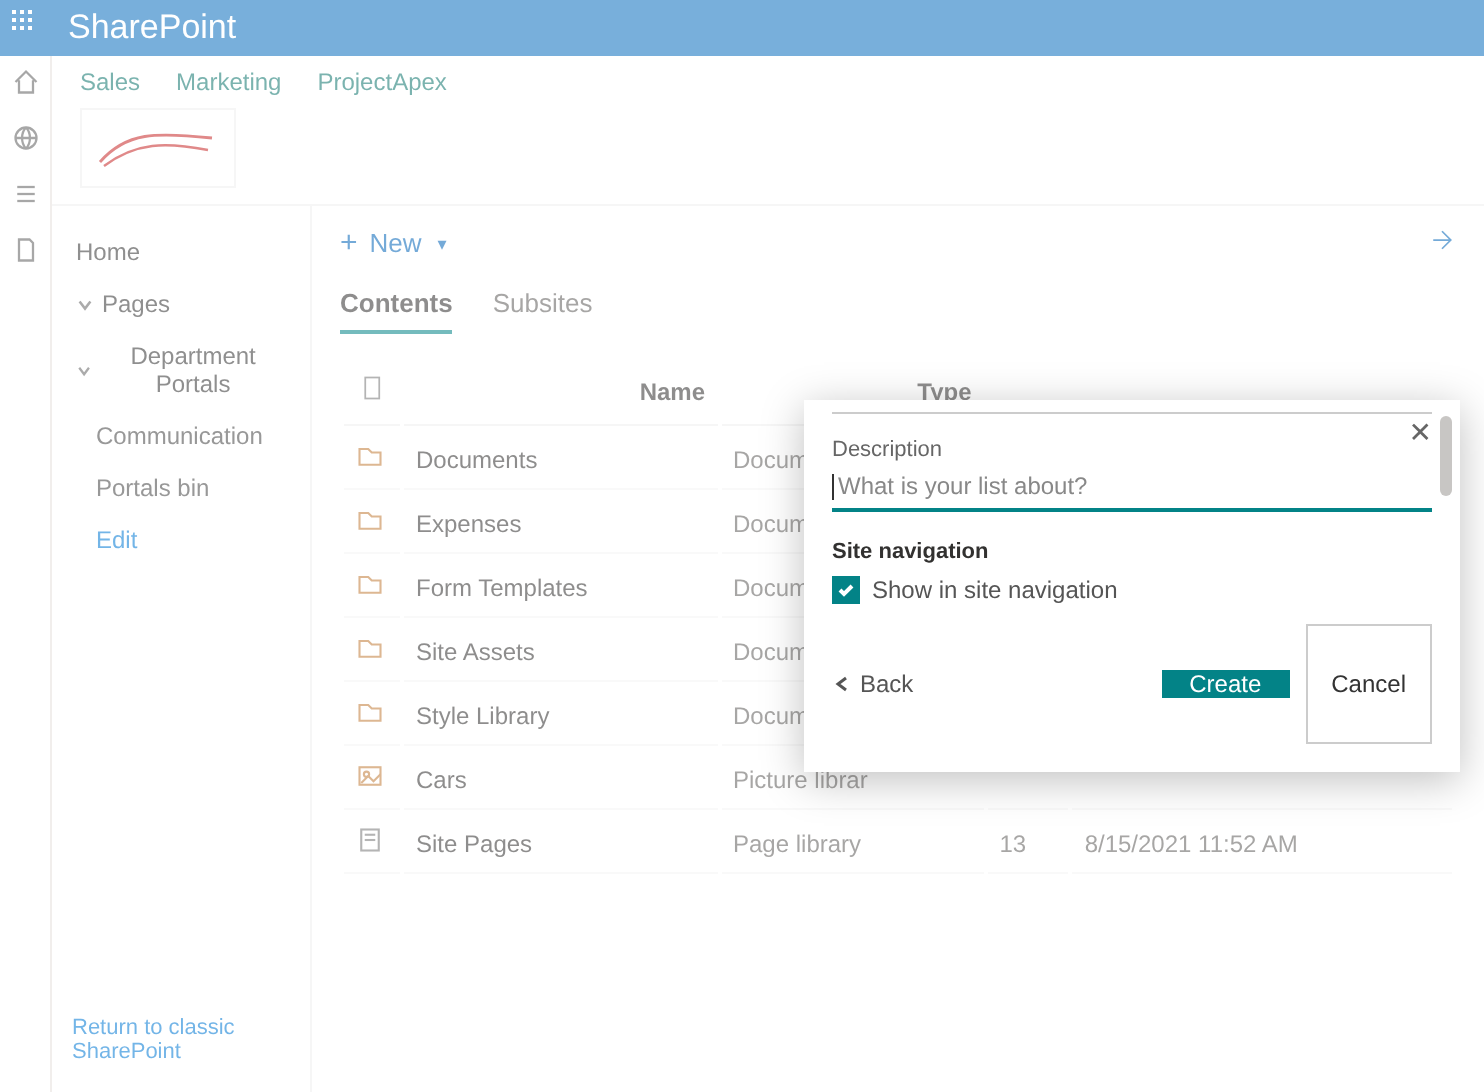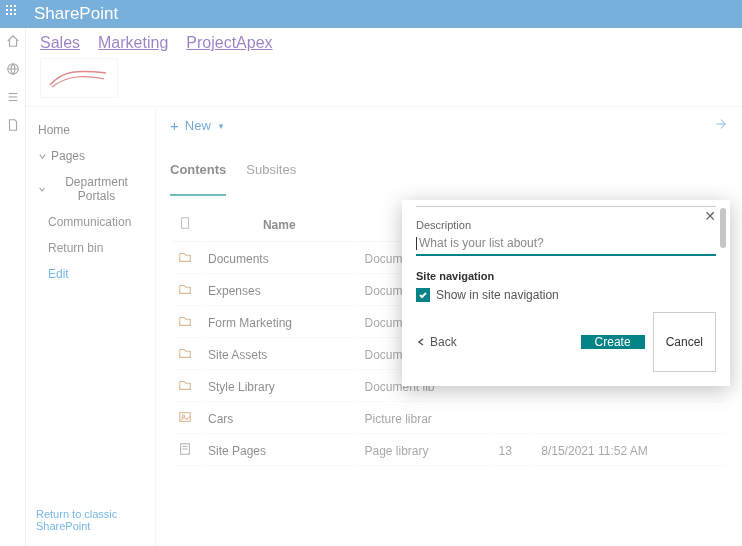--- a/index.html
+++ b/index.html
@@ -13,46 +13,46 @@
   .search-wrap svg { width: 12px; height: 12px; margin-right: 4px; stroke:#555; fill:none; }
   .search-wrap input { border: none; background: transparent; outline: none; font-size: 11px; width: 100%; color:#555; }
   
   .shell { display: flex; height: calc(546px - 28px); }
   
   .apprail { width: 26px; background: #fff; border-right: 1px solid #e5e1dc; display: flex; flex-direction: column; align-items: center; padding-top: 6px; gap: 14px; }
   .apprail .ri { width: 14px; height: 14px; stroke: #606060; fill: none; stroke-width: 1.3; }
   
   .main { flex: 1; display: flex; flex-direction: column; background:#fff; }
   
-  .breadcrumb-row { padding: 6px 14px 2px; display: flex; align-items: center; gap: 18px; color: #4c1d95; font-size: 16px; text-decoration: underline; }
+  .breadcrumb-row { padding: 6px 14px 2px; display: flex; align-items: center; gap: 18px; color: #0f766e; font-size: 12px; }
   .breadcrumb-row span { cursor:pointer; }
   .logo-box { margin: 4px 14px 8px; width: 78px; height: 40px; background:#fff; border:1px solid #eee; display:flex; align-items:center; justify-content:center; }
   .logo-box svg { width: 62px; height: 26px; }
   
   .content-row { flex: 1; display: flex; border-top: 1px solid #eee; }
   .leftnav { width: 130px; border-right: 1px solid #eee; padding: 10px 0 6px 0; display:flex; flex-direction:column; font-size:12px; color:#333; }
   .leftnav .nav-i { padding: 6px 12px; cursor:pointer; display:flex; align-items:center; gap:4px;text-align:center; }
   .leftnav .nav-i.sub { padding-left: 22px; color:#444; }
   .leftnav .nav-i.edit { color:#0078d4; }
   .leftnav .chev { width:9px; height:9px; stroke:#666; fill:none; stroke-width:1.4; }
   .return-link { margin-top:auto; padding: 8px 10px; font-size:11px; color:#0078d4; cursor:pointer; }
   
   .content { flex:1; padding: 8px 14px; position:relative; }
   .cmdbar { display:flex; align-items:center; gap:6px; color:#0364b8; font-size:13px; padding: 2px 0 10px; }
   .cmdbar .plus { font-size:15px; }
   .cmdbar .dd { font-size:9px; margin-left:2px; color:#0364b8; }
   .cmd-right { margin-left:auto; }
   .cmd-right svg { width:14px; height:14px; stroke:#0364b8; fill:none; }
   
   .tabs { display:flex; gap:20px; font-size:13px; margin: 4px 0 10px; }
-  .tab { padding-bottom:17px; cursor:pointer; color:#605e5c;margin-top:14px; }
+  .tab { padding-bottom:6px; cursor:pointer; color:#605e5c; }
   .tab.active { color:#323130; font-weight:600; border-bottom:2px solid #038387; }
   
   .tbl { width:100%; font-size:12px; color:#605e5c; }
-  .tbl th { text-align:center; padding: 8px 6px; font-weight:600; color:#323130; border-bottom:1px solid #eee; }
+  .tbl th { text-align:right; padding: 8px 6px; font-weight:600; color:#323130; border-bottom:1px solid #eee; }
   .tbl td { padding: 6px 6px; border-bottom:1px solid #f4f4f4; }
   .ico-cell { width:28px; }
   .ico-cell svg { width:14px; height:14px; }
   .row-name { color:#323130; }
   
   .overlay { position:absolute; inset:0; background: rgba(255,255,255,0.45); }
   
   .dialog { position:absolute; top:200px; left:402px; width:328px; background:#fff; box-shadow:0 4px 20px rgba(0,0,0,0.25); padding: 12px 14px 14px 14px; z-index:10; }
   .dialog .scrollbar { position:absolute; top:8px; right:4px; width:6px; bottom:8px; }
   .dialog .scrollbar .thumb { width:100%; height:40px; background:#c8c6c4; border-radius:3px; }
@@ -140,21 +140,21 @@
             </svg>
           <span>Pages</span>
         </div>
         <div class="nav-i">
           <svg class="chev" viewBox="0 0 10 10">
               <polyline points="2,3 5,7 8,3"></polyline>
             </svg>
           <span>Department Portals</span>
         </div>
         <div class="nav-i sub">Communication</div>
-        <div class="nav-i sub">Return bin</div>
+        <div class="nav-i sub">Portals bin</div>
         <div class="nav-i sub edit">Edit</div>
         <div class="return-link">Return to classic SharePoint</div>
       </div>
 
       <div class="content">
         <div class="cmdbar">
           <span class="plus">+</span>
           <span>New</span>
           <span class="dd">▾</span>
           <div class="cmd-right">
@@ -199,21 +199,21 @@
                   </svg></td>
                 <td class="row-name">Expenses</td>
                 <td>Document lib</td>
                 <td></td>
                 <td></td>
               </tr>
               <tr>
                 <td class="ico-cell"><svg viewBox="0 0 16 16" fill="none" stroke="#c17d3a" stroke-width="1.2">
                     <path d="M2 4 H7 L9 6 H14 V13 H2 Z"></path>
                   </svg></td>
-                <td class="row-name">Form Marketing</td>
+                <td class="row-name">Form Templates</td>
                 <td>Document lib</td>
                 <td></td>
                 <td></td>
               </tr>
               <tr>
                 <td class="ico-cell"><svg viewBox="0 0 16 16" fill="none" stroke="#c17d3a" stroke-width="1.2">
                     <path d="M2 4 H7 L9 6 H14 V13 H2 Z"></path>
                   </svg></td>
                 <td class="row-name">Site Assets</td>
                 <td>Document lib</td>

